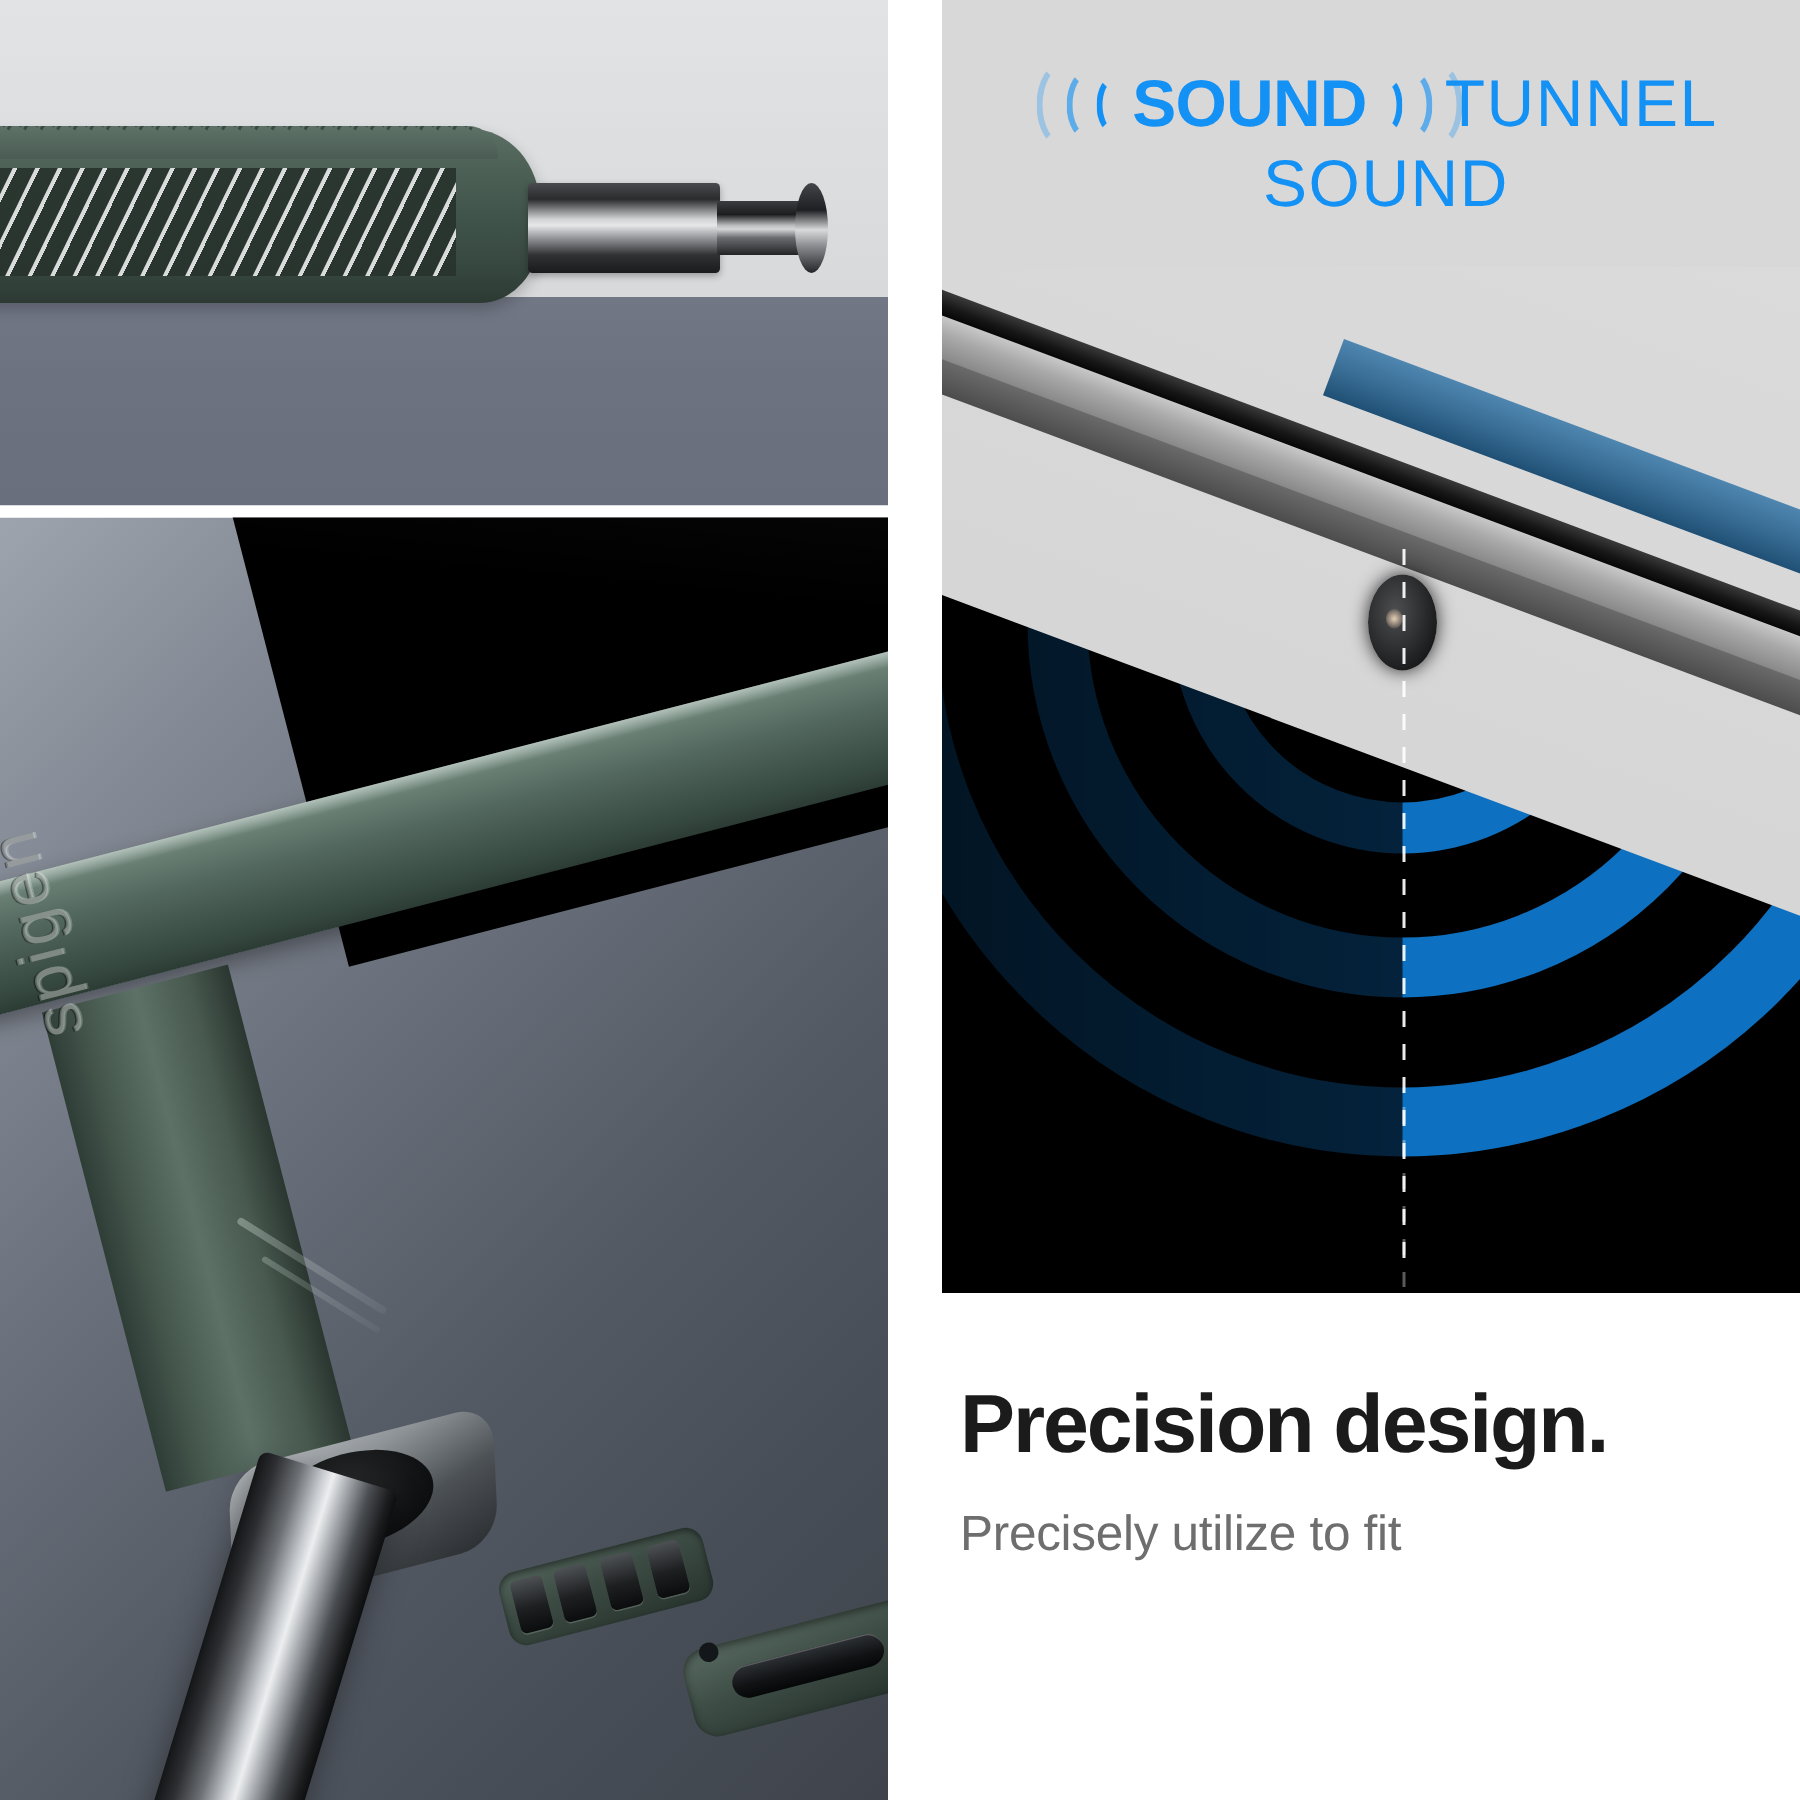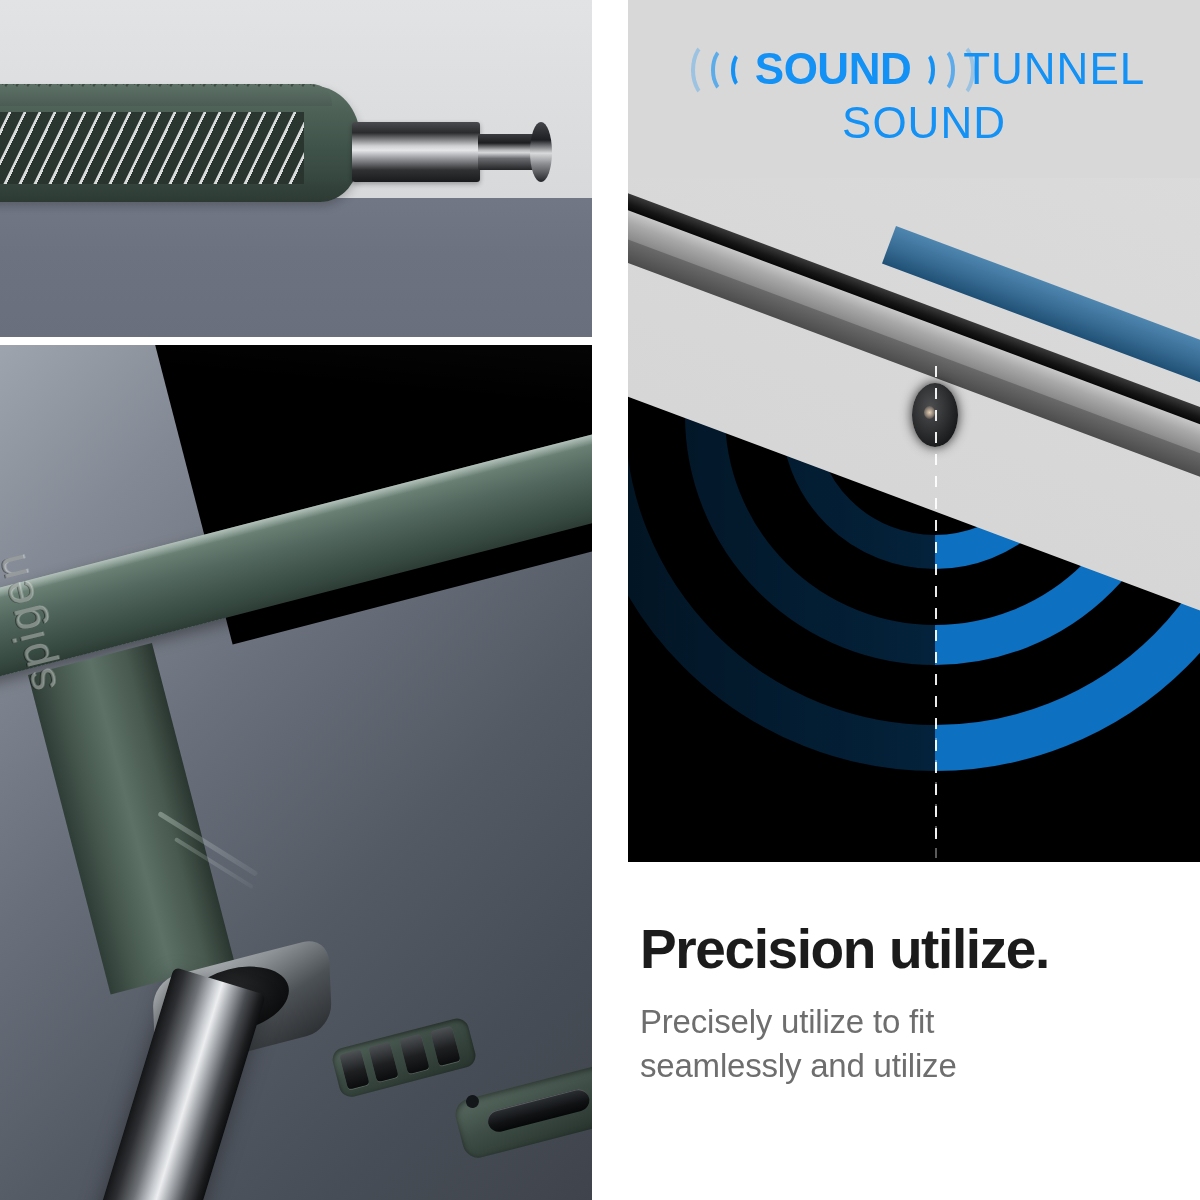--- a/index.html
+++ b/index.html
@@ -318,21 +318,20 @@
 
       <div class="speaker"></div>
       <div class="speaker-gleam"></div>
       <div class="dashline"></div>
       <div class="dashline-fade"></div>
     </div>
   </div>
 
   <div class="panel" id="panel-right-text">
     <div class="rb">
-      <h1 class="rb-h">Precision utilize.</h1>
+      <h1 class="rb-h">Precision design.</h1>
       <p class="rb-p">
         <span>Precisely utilize to fit</span>
-        <span>seamlessly and utilize</span>
       </p>
     </div>
   </div>
 
 </div>
 
 </body></html>

